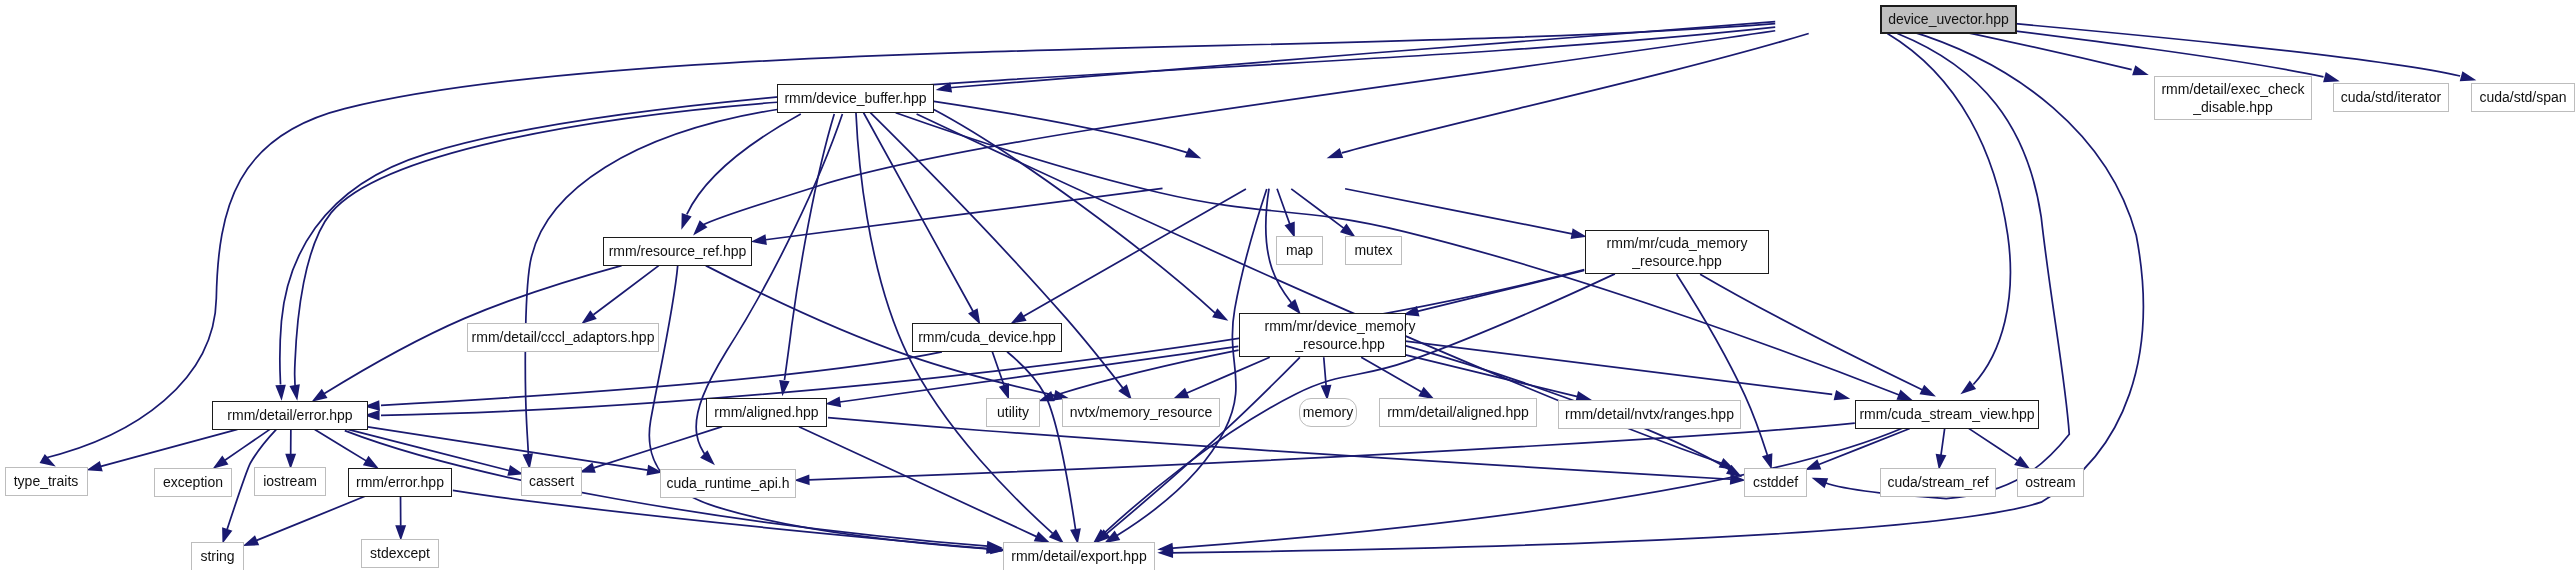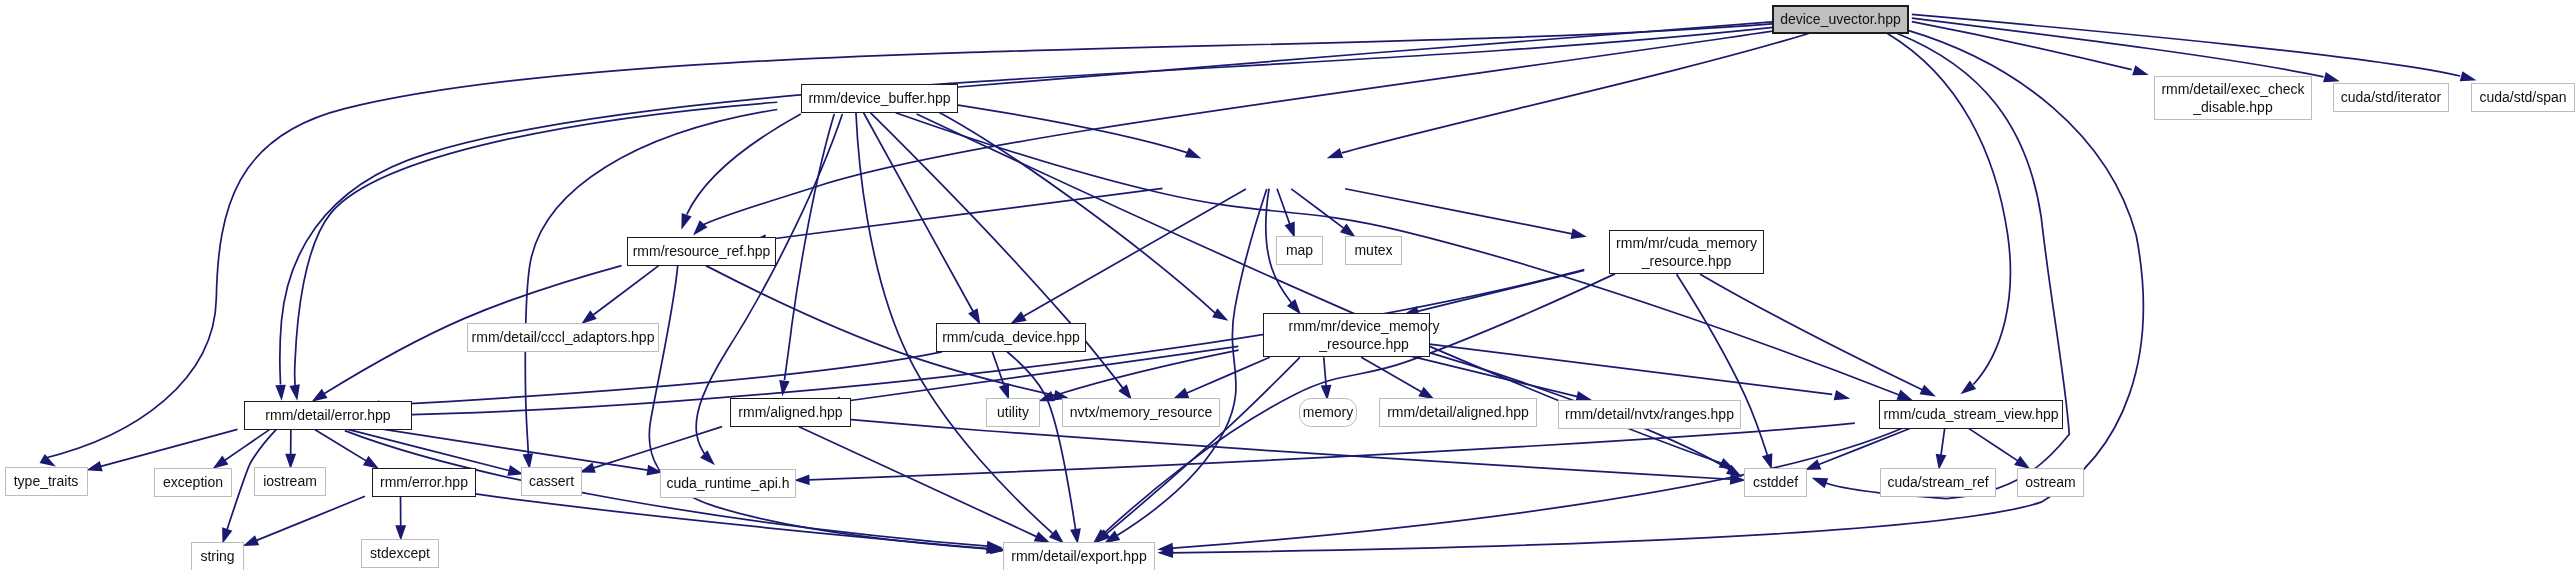--- a/index.html
+++ b/index.html
@@ -19,21 +19,21 @@
     text-align: center;
     box-sizing: border-box;
     background: #ffffff;
     color: #111111;
     font-size: 14px;
     line-height: 1.3;
     white-space: pre-line;
     z-index: 2;
   }
   .node.leaf   { border: 1.4px solid #bdbdbd; }
-  .node.linked { border: 1.8px solid #1c1c1c; cursor: pointer; margin-left: 24px; }
+  .node.linked { border: 1.8px solid #1c1c1c; cursor: pointer; }
   .node.root   { border: 2.2px solid #1c1c1c; background: #bfbfbf; }
 </style>
 </head>
 <body>
 
 <div id="canvas">
   <svg id="edge-layer" width="2576" height="570" viewBox="0 0 2845 630" xmlns="http://www.w3.org/2000/svg">
       <path d="M1961,24C1700,45 1300,74 1048,97" class="edge-line"></path>
       <polygon points="1036,99 1048.6,92.3 1050.1,101.2" class="edge-arrow"></polygon>
       <path d="M1961,34C1550,95 1080,150 905,205C843,225 797,238 775,249" class="edge-line"></path>
@@ -168,36 +168,36 @@
       <polygon points="892.8,535.0 879.3,530.8 892.5,525.7 892.8,535.0" class="edge-arrow"></polygon>
       <path d="M2109.8,473.6C2080.3,485.3 2040.3,501.1 2009.2,513.4" class="edge-line"></path>
       <polygon points="2010.6,517.9 1996.5,518.5 2007.2,509.2 2010.6,517.9" class="edge-arrow"></polygon>
       <path d="M2148.3,473.5C2147.1,482.1 2145.6,493.0 2144.2,503.1" class="edge-line"></path>
       <polygon points="2148.8,503.9 2142.3,516.5 2139.5,502.6 2148.8,503.9" class="edge-arrow"></polygon>
       <path d="M2174.8,473.5C2190.5,483.9 2211.2,497.5 2228.8,509.1" class="edge-line"></path>
       <polygon points="2231.8,505.5 2240.4,516.7 2226.6,513.3 2231.8,505.5" class="edge-arrow"></polygon>
       <path d="M2102,473C1940,542 1580,585 1292,606" class="edge-line"></path>
       <polygon points="1281,607 1294.0,601.3 1294.9,610.3" class="edge-arrow"></polygon>
     </svg>
-<div class="node root" style="left: 1772px; top: 4.5px; width: 137px; height: 29px;">device_uvector.hpp</div>
+<div class="node root" style="left: 1880px; top: 4.5px; width: 137px; height: 29px;">device_uvector.hpp</div>
     <div class="node linked" style="left: 777px; top: 84px; width: 157px; height: 29px;">rmm/device_buffer.hpp</div>
     <div class="node leaf" style="left: 2154px; top: 76px; width: 158px; height: 44px;">rmm/detail/exec_check
 _disable.hpp</div>
     <div class="node leaf" style="left: 2333px; top: 83px; width: 116px; height: 29px;">cuda/std/iterator</div>
     <div class="node leaf" style="left: 2471px; top: 83px; width: 104px; height: 29px;">cuda/std/span</div>
     <div class="node linked" style="left: 603px; top: 237px; width: 149px; height: 29px;">rmm/resource_ref.hpp</div>
     <div class="node leaf" style="left: 1276px; top: 236px; width: 47px; height: 29px;">map</div>
     <div class="node leaf" style="left: 1345px; top: 236px; width: 57px; height: 29px;">mutex</div>
-    <div class="node linked" style="left: 1585px; top: 230px; width: 155px; height: 44px;">rmm/mr/cuda_memory
+    <div class="node linked" style="left: 1585px; top: 230px; width: 184px; height: 44px;">rmm/mr/cuda_memory
 _resource.hpp</div>
     <div class="node leaf" style="left: 467px; top: 323px; width: 192px; height: 29px;">rmm/detail/cccl_adaptors.hpp</div>
     <div class="node linked" style="left: 912px; top: 323px; width: 150px; height: 29px;">rmm/cuda_device.hpp</div>
     <div class="node linked" style="left: 1239px; top: 313px; width: 167px; height: 44px; padding-left: 35px;">rmm/mr/device_memory
 _resource.hpp</div>
-    <div class="node linked" style="left: 220px; top: 401px; width: 168px; height: 29px;">rmm/detail/error.hpp</div>
+    <div class="node linked" style="left: 212px; top: 401px; width: 156px; height: 29px;">rmm/detail/error.hpp</div>
     <div class="node linked" style="left: 706px; top: 398px; width: 121px; height: 29px;">rmm/aligned.hpp</div>
     <div class="node leaf" style="left: 986px; top: 398px; width: 54px; height: 29px;">utility</div>
     <div class="node leaf" style="left: 1062px; top: 398px; width: 158px; height: 29px;">nvtx/memory_resource</div>
     <div class="node leaf" style="left: 1299px; top: 398px; width: 58px; height: 29px; border-radius: 12px;">memory</div>
     <div class="node leaf" style="left: 1379px; top: 398px; width: 158px; height: 29px;">rmm/detail/aligned.hpp</div>
     <div class="node leaf" style="left: 1558px; top: 400px; width: 183px; height: 29px;">rmm/detail/nvtx/ranges.hpp</div>
     <div class="node linked" style="left: 1855px; top: 400px; width: 184px; height: 29px;">rmm/cuda_stream_view.hpp</div>
     <div class="node leaf" style="left: 4.5px; top: 467px; width: 83px; height: 29px;">type_traits</div>
     <div class="node leaf" style="left: 154px; top: 468px; width: 78px; height: 29px;">exception</div>
     <div class="node leaf" style="left: 254px; top: 467px; width: 72px; height: 29px;">iostream</div>

